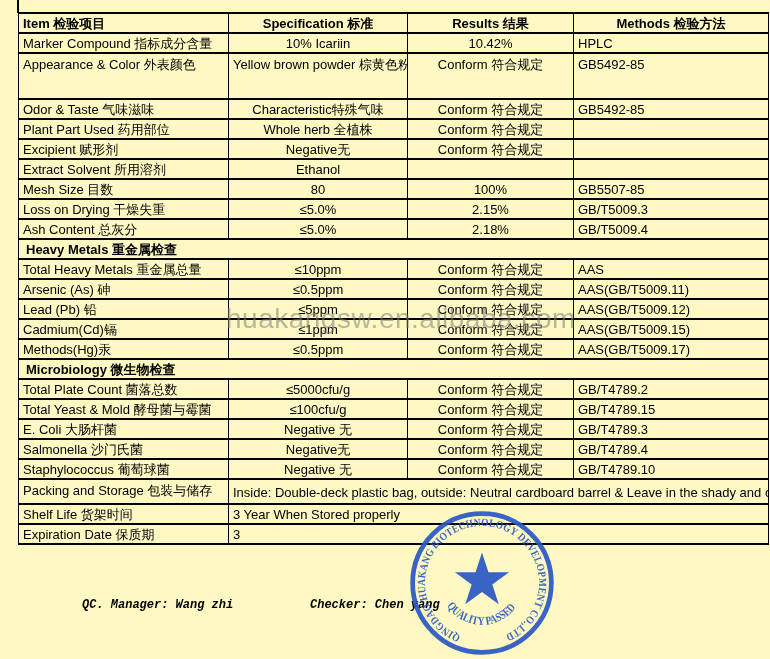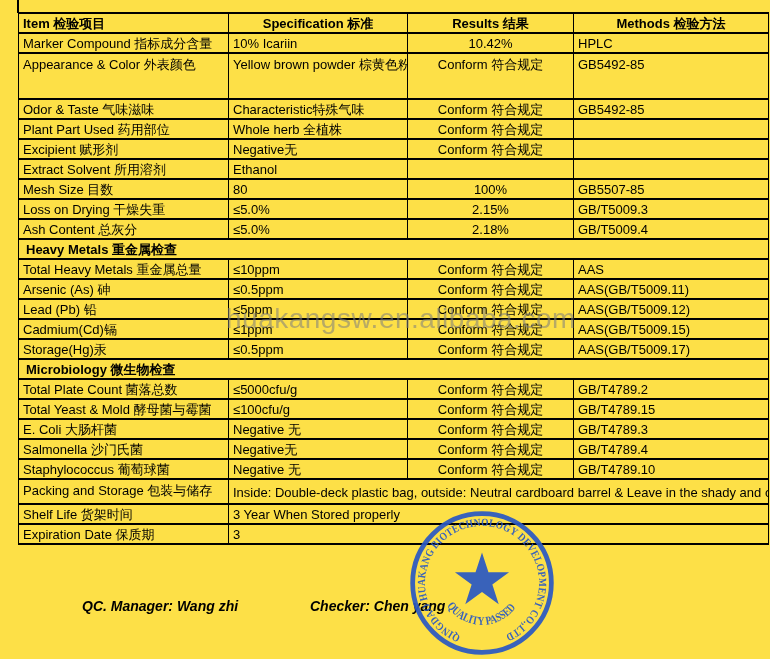--- a/index.html
+++ b/index.html
@@ -6,21 +6,21 @@
     margin: 0; padding: 0;
     width: 770px; height: 659px;
     background: #ffffff;
     font-family: "Liberation Sans", sans-serif;
     color: #000;
   }
   .page {
     position: relative;
     width: 770px; height: 659px;
     overflow: hidden;
-    background: #fde047;
+    background: #fef9c3;
   }
   .top-tick {
     position: absolute;
     left: 17px; top: 0;
     width: 2px; height: 13px;
     background: #000;
   }
   table.coa {
     position: absolute;
     left: 18px; top: 12px;
@@ -40,21 +40,21 @@
     line-height: 15px;
     padding: 1px 4px;
     vertical-align: middle;
     overflow: hidden;
     white-space: nowrap;
   }
   table.coa tr { height: 20px; }
   table.coa tr.tall { height: 46px; }
   table.coa tr.xtall { height: 24px; }
   td.c-item { text-align: left; padding-left: 7px; }
-  td.c-spec { }
+  td.c-spec { text-align: center; }
   td.c-res  { text-align: center; }
   td.c-meth { text-align: left; padding-left: 9px; }
   td.wrap { white-space: normal; }
   tr.head td { font-weight: bold; }
   tr.head td.c-spec, tr.head td.c-res, tr.head td.c-meth { text-align: center; }
   tr.section td { font-weight: bold; text-align: left; padding-left: 7px; }
   td.tal { text-align: left; padding-left: 6px; }
 
   .watermark {
     position: absolute;
@@ -79,24 +79,24 @@
   }
   .signatures {
     position: absolute;
     left: 0; top: 598px;
     width: 770px; height: 24px;
     z-index: 3;
   }
   .sig {
     position: absolute;
     top: 0;
-    font-family: Liberation Sans, sans-serif;
+    font-family: Liberation Mono, monospace;
     font-style: italic;
     font-weight: bold;
-    font-size: 14px;
+    font-size: 12px;
     white-space: nowrap;
   }
   .sig-qc { left: 82px; }
   .sig-checker { left: 310px; }
   .sig-analyst { left: 556px; }
 </style>
 </head>
 <body>
 
 <div class="page">
@@ -195,21 +195,21 @@
       <td class="c-res">Conform 符合规定</td>
       <td class="c-meth">AAS(GB/T5009.12)</td>
     </tr>
     <tr>
       <td class="c-item">Cadmium(Cd)镉</td>
       <td class="c-spec">≤1ppm</td>
       <td class="c-res">Conform 符合规定</td>
       <td class="c-meth">AAS(GB/T5009.15)</td>
     </tr>
     <tr>
-      <td class="c-item">Storage(Hg)汞</td>
+      <td class="c-item">Methods(Hg)汞</td>
       <td class="c-spec">≤0.5ppm</td>
       <td class="c-res">Conform 符合规定</td>
       <td class="c-meth">AAS(GB/T5009.17)</td>
     </tr>
 
     <tr class="section">
       <td colspan="4">Microbiology   微生物检查</td>
     </tr>
     <tr>
       <td class="c-item">Total Plate Count    菌落总数</td>

